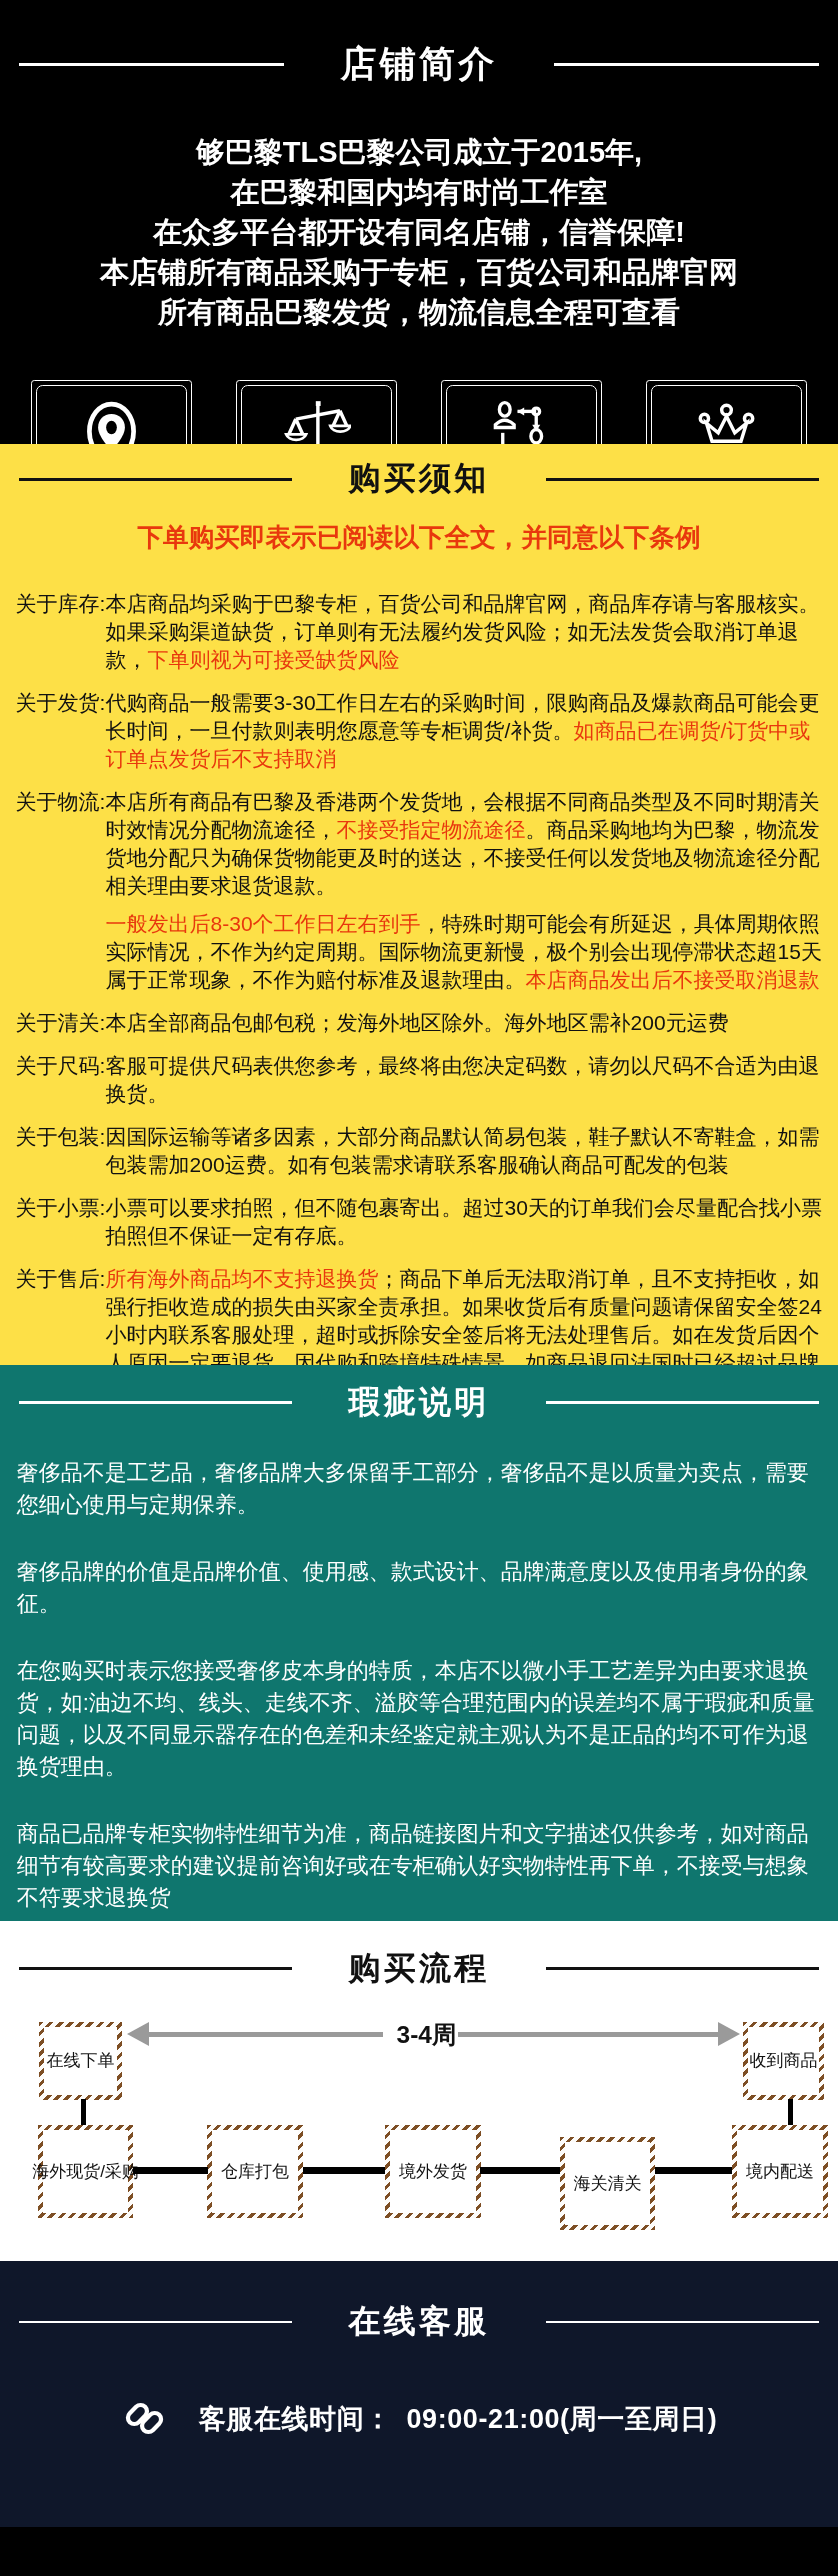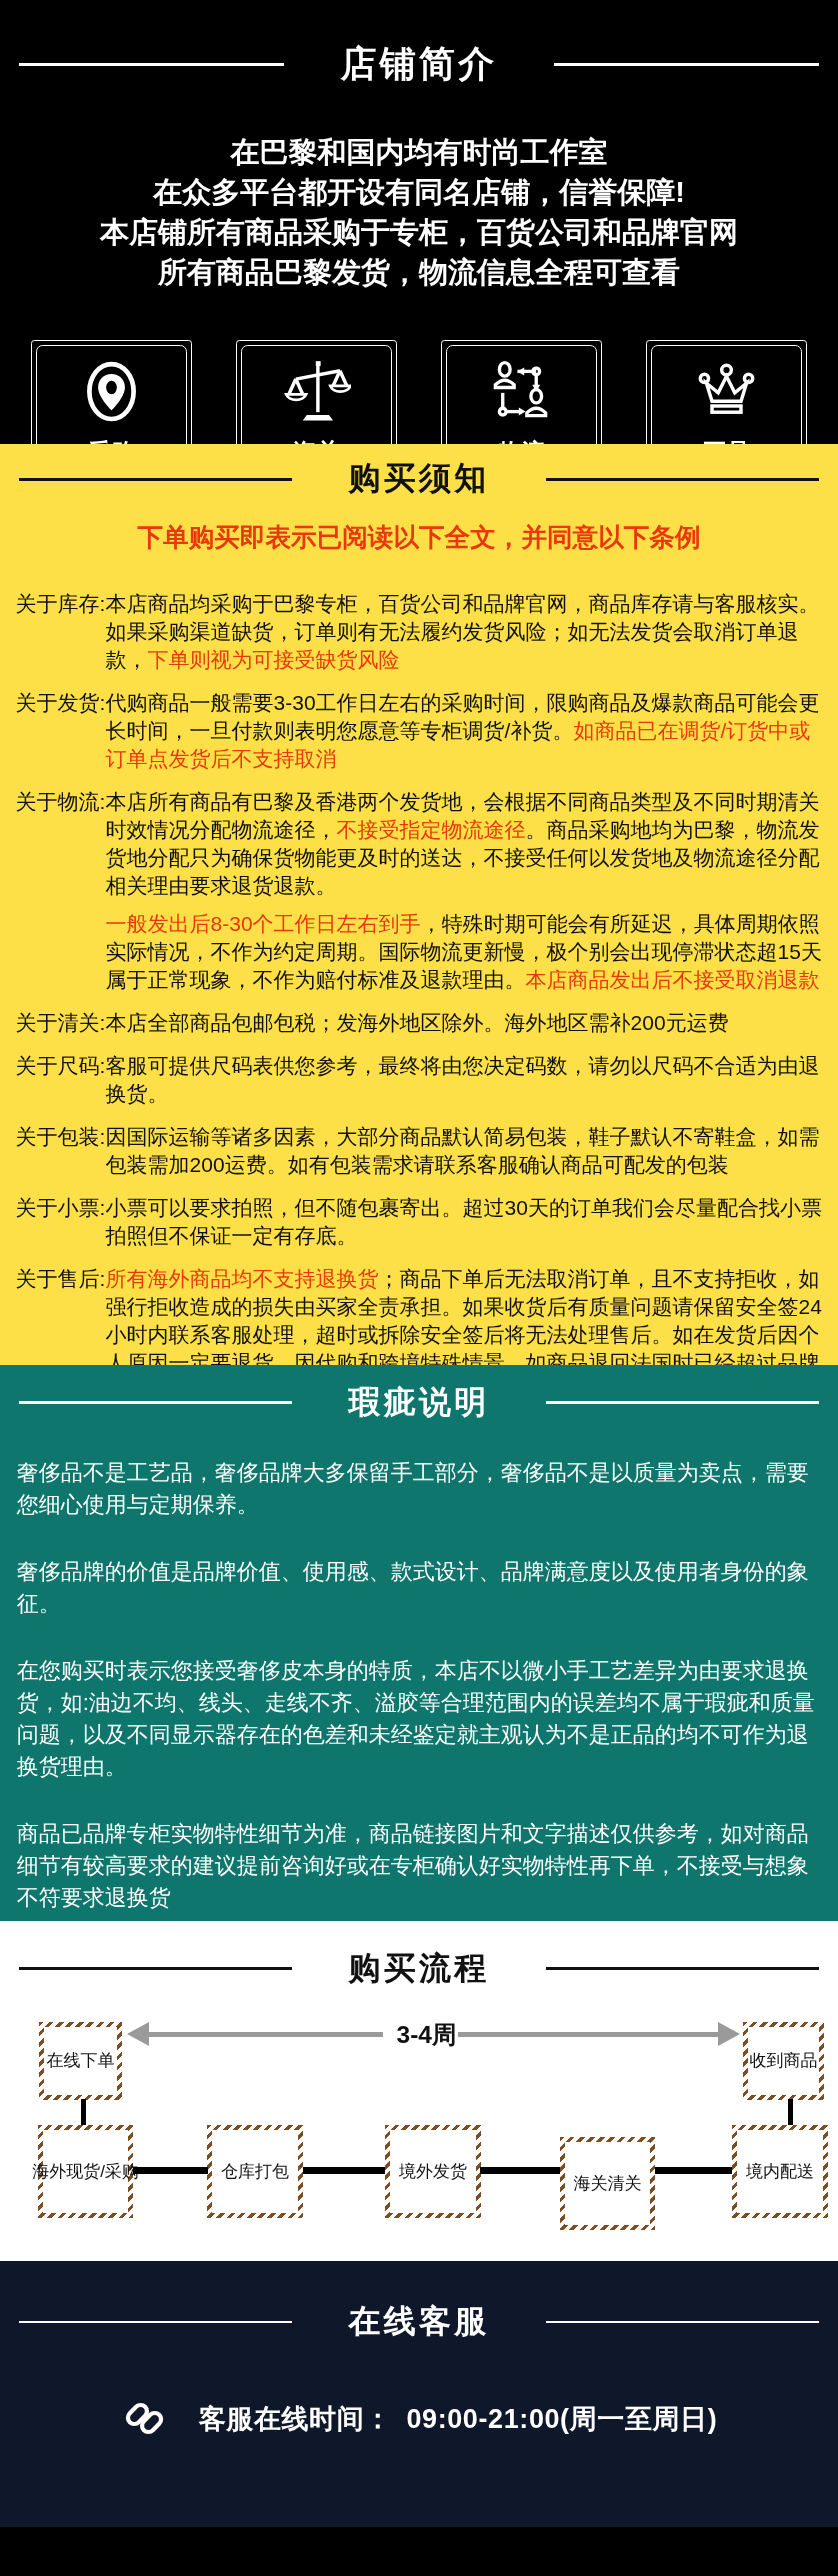--- a/index.html
+++ b/index.html
@@ -86,20 +86,21 @@
 <body>
 
 <div class="section s1">
   <div class="sec-head on-black">
     <div class="hline"></div>
     <div class="htitle">店铺简介</div>
     <div class="hline"></div>
   </div>
 
   <div class="intro-lines">
+    <div>够巴黎TLS巴黎公司成立于2015年,</div>
     <div>在巴黎和国内均有时尚工作室</div>
     <div>在众多平台都开设有同名店铺，信誉保障!</div>
     <div>本店铺所有商品采购于专柜，百货公司和品牌官网</div>
     <div>所有商品巴黎发货，物流信息全程可查看</div>
   </div>
 
   <div class="features">
 
     <div class="fbox">
       <div class="ficon">

